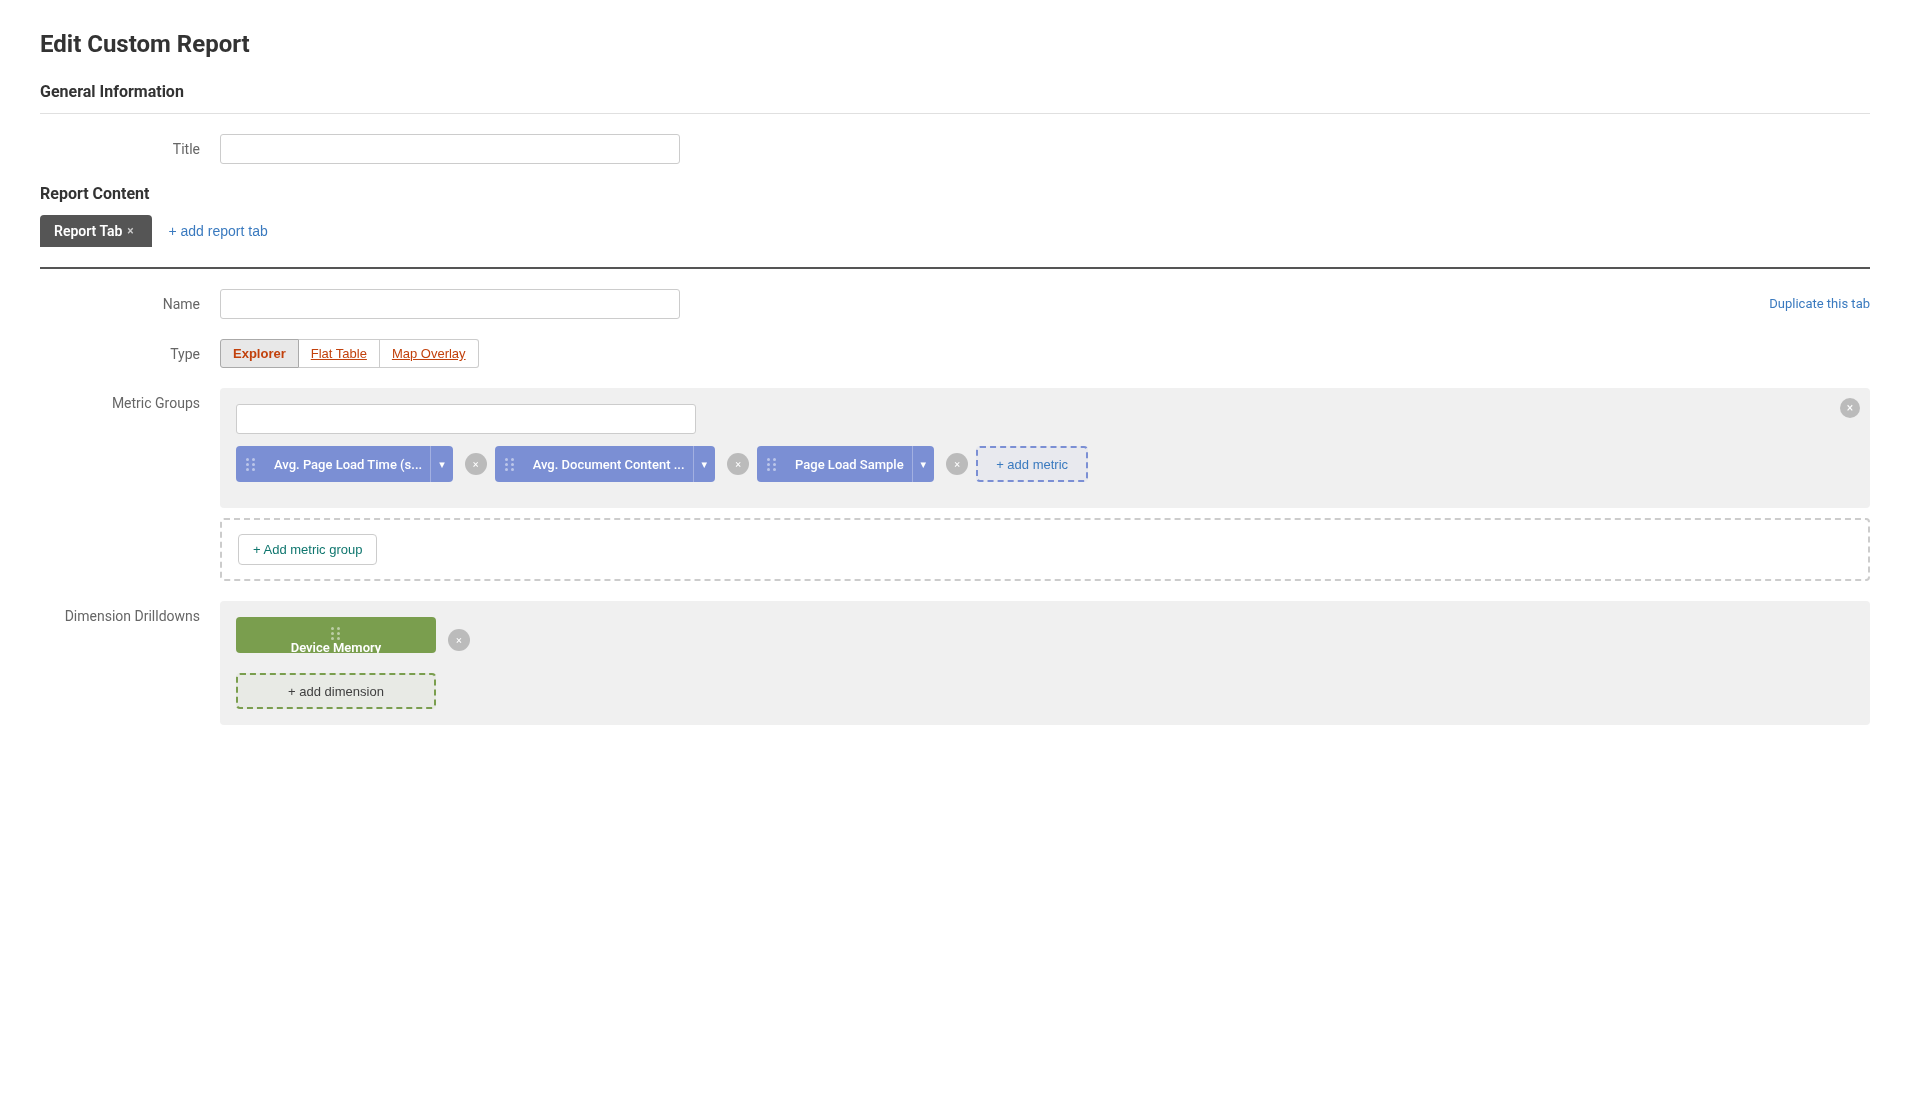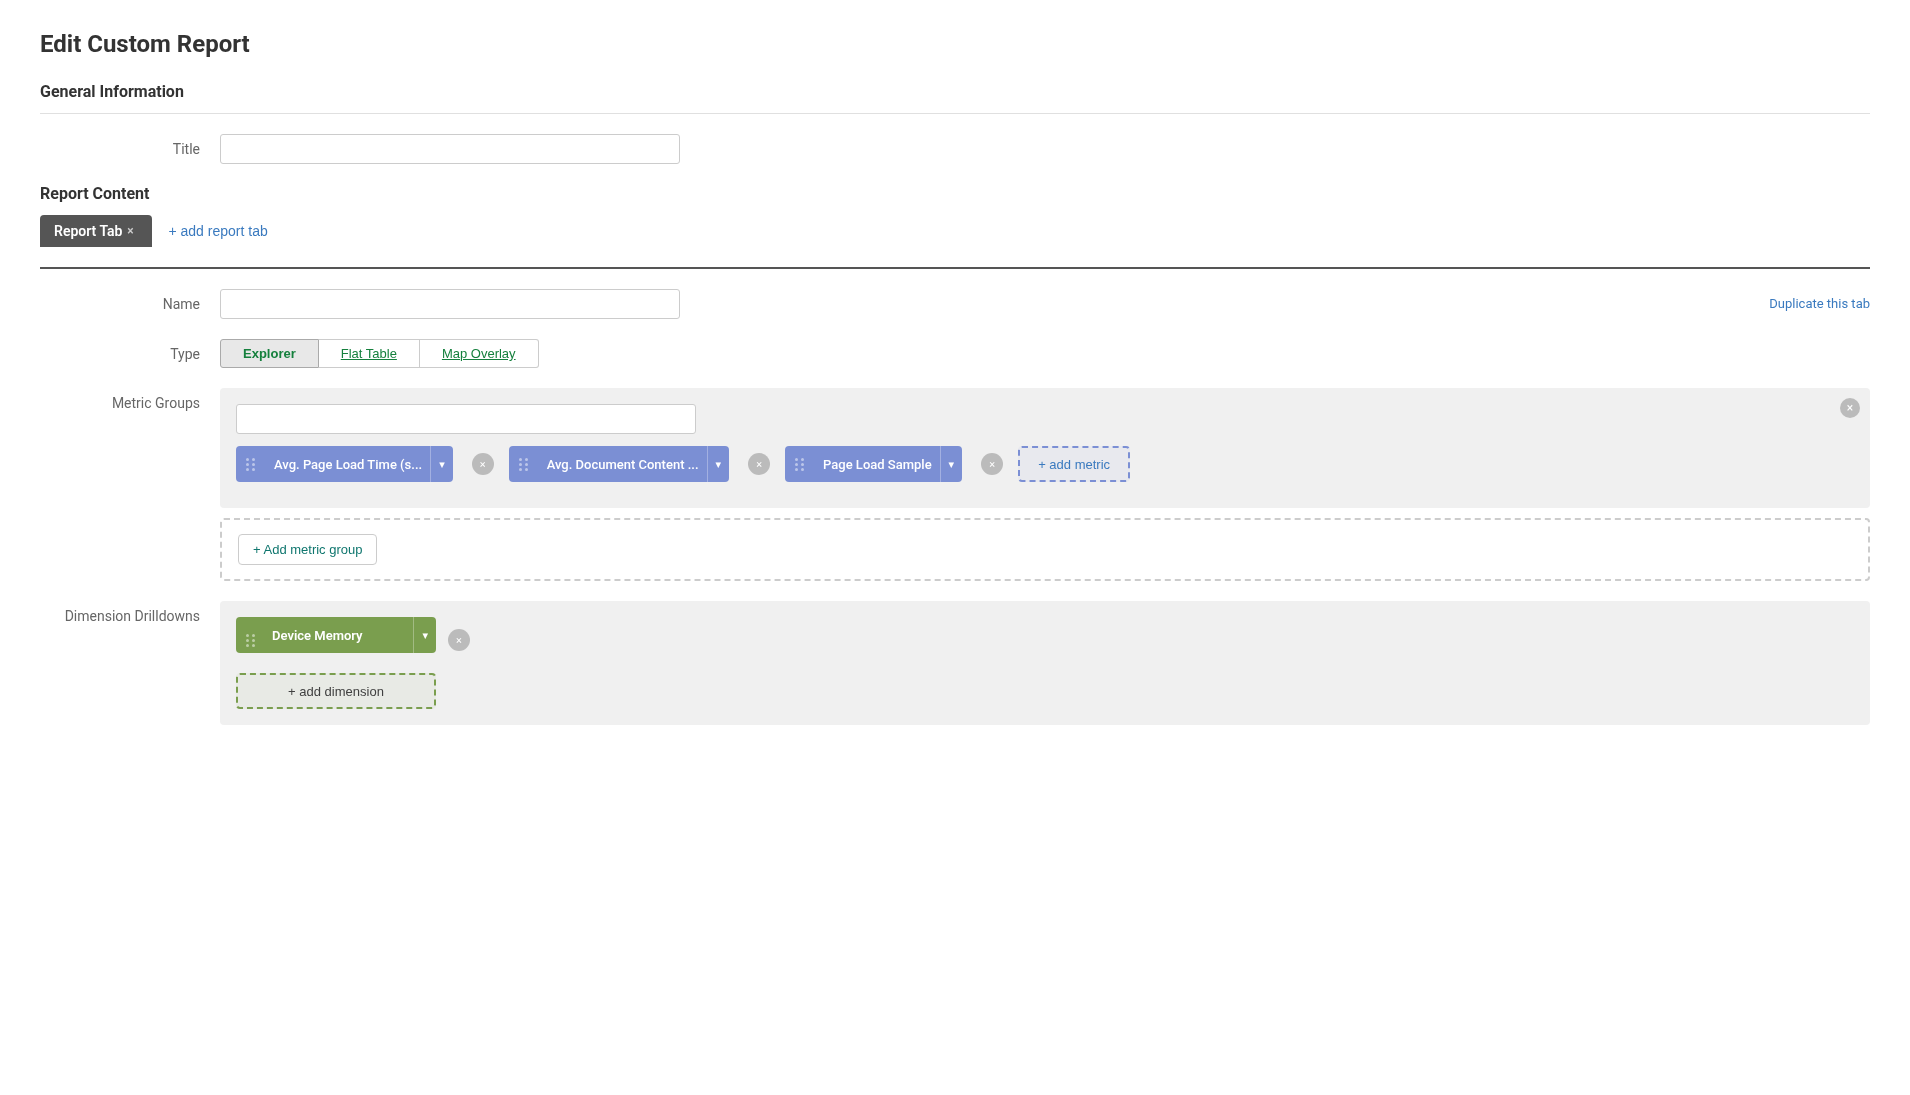--- a/index.html
+++ b/index.html
@@ -98,24 +98,24 @@
       padding-top: 20px;
     }
     
     .type-buttons {
       display: flex;
       gap: 0;
     }
     .type-btn {
       border: 1px solid #ccc;
       background: #fff;
-      padding: 6px 22px;
-      font-size: 13px;
-      cursor: pointer;
-      color: #15803d;
+      padding: 6px 12px;
+      font-size: 13px;
+      cursor: pointer;
+      color: #c2410c;
     }
     .type-btn:first-child {
       border-radius: 3px 0 0 3px;
     }
     .type-btn:last-child {
       border-radius: 0 3px 3px 0;
     }
     .type-btn + .type-btn {
       border-left: none;
       text-decoration: underline;
@@ -154,21 +154,21 @@
       padding: 6px 10px;
       font-size: 14px;
       width: 160px;
       margin-bottom: 12px;
       background: #fff;
     }
     .metrics-row {
       display: flex;
       flex-wrap: wrap;
       align-items: center;
-      gap: 15px;
+      gap: 8px;
       margin-bottom: 10px;
     }
     .metric-chip {
       display: flex;
       align-items: center;
       background: #7b8fd4;
       color: #fff;
       border-radius: 4px;
       padding: 0;
       height: 36px;
@@ -255,20 +255,21 @@
       display: flex;
       align-items: center;
       background: #7a9e4e;
       color: #fff;
       border-radius: 4px;
       padding: 0;
       height: 36px;
       overflow: hidden;
       width: 200px;
       margin-bottom: 10px;
+      flex-direction: column;
     }
     .dimension-chip-drag {
       padding: 0 6px;
       font-size: 14px;
       opacity: 0.7;
     }
     .dimension-chip-label {
       flex: 1;
       padding: 0 6px;
       font-size: 13px;

